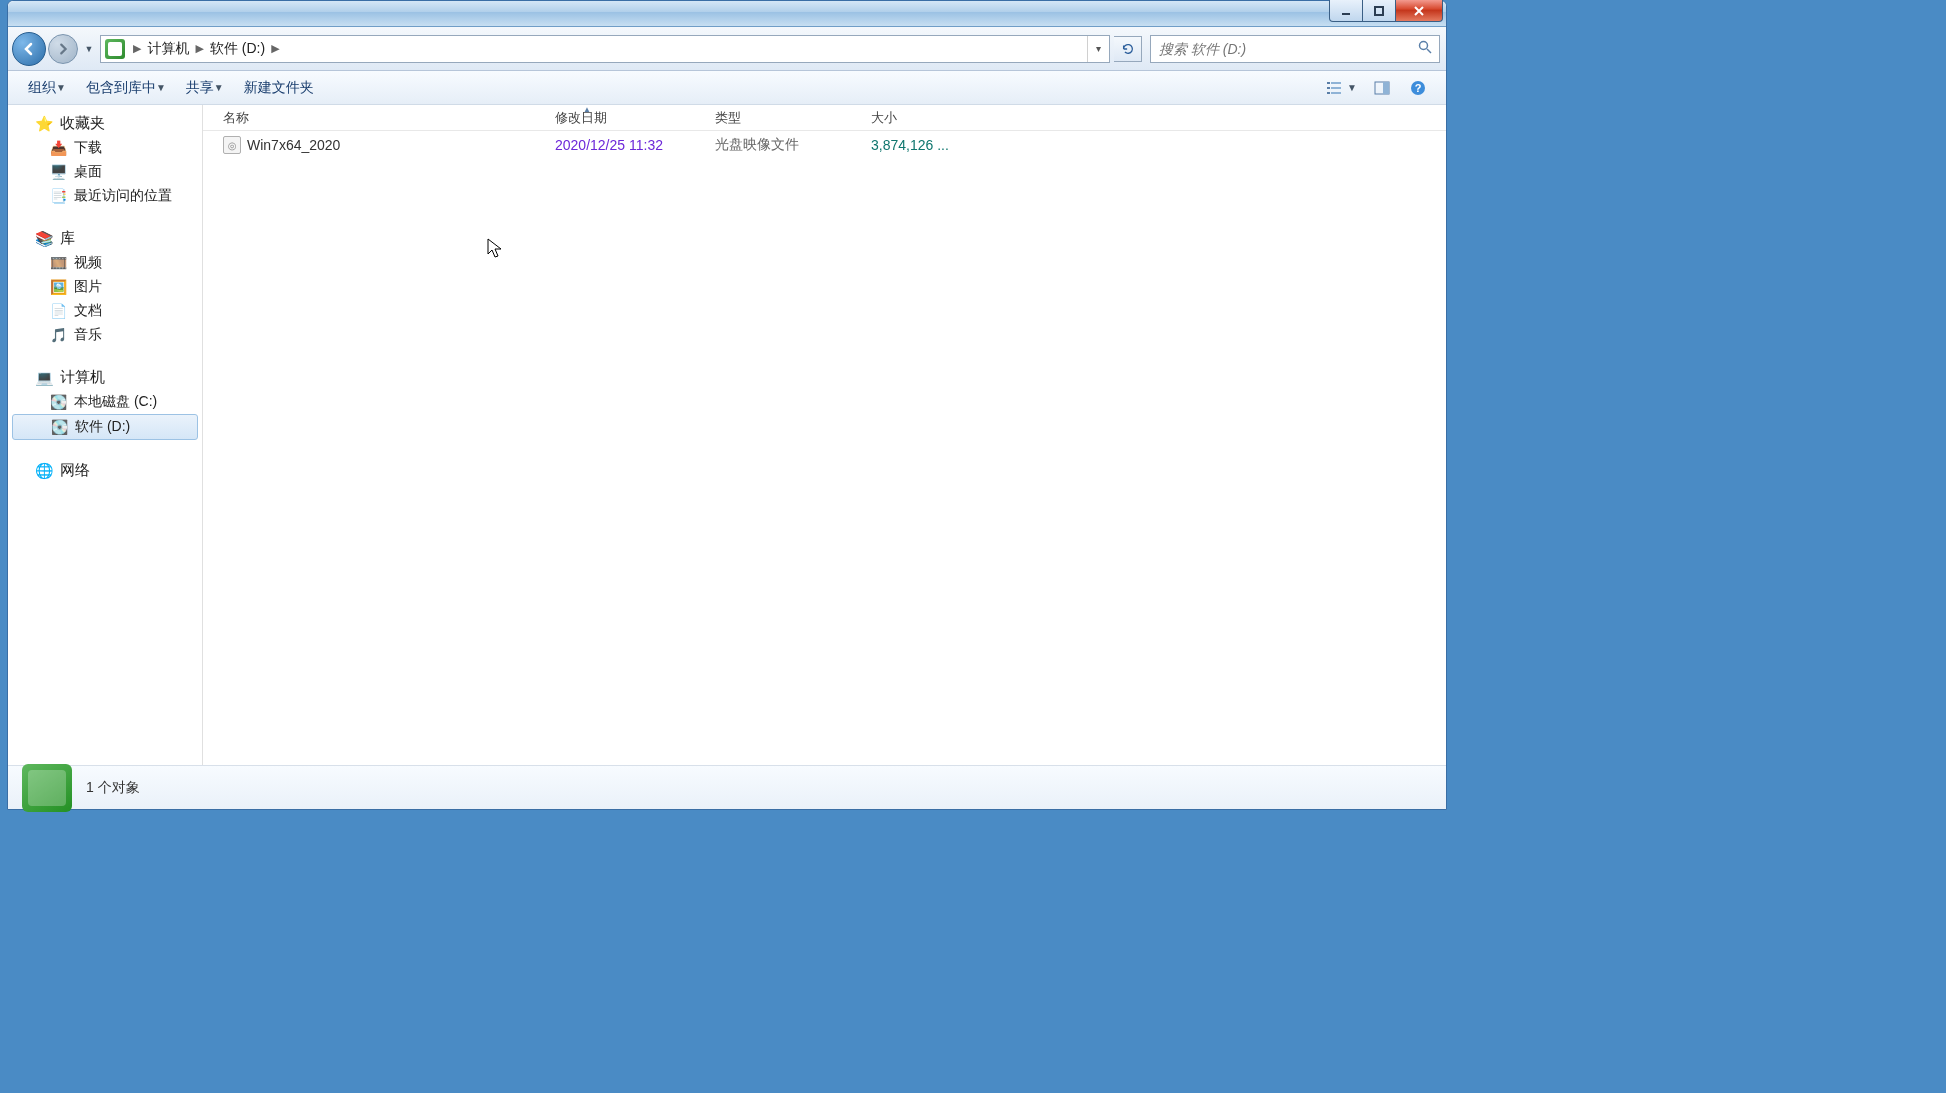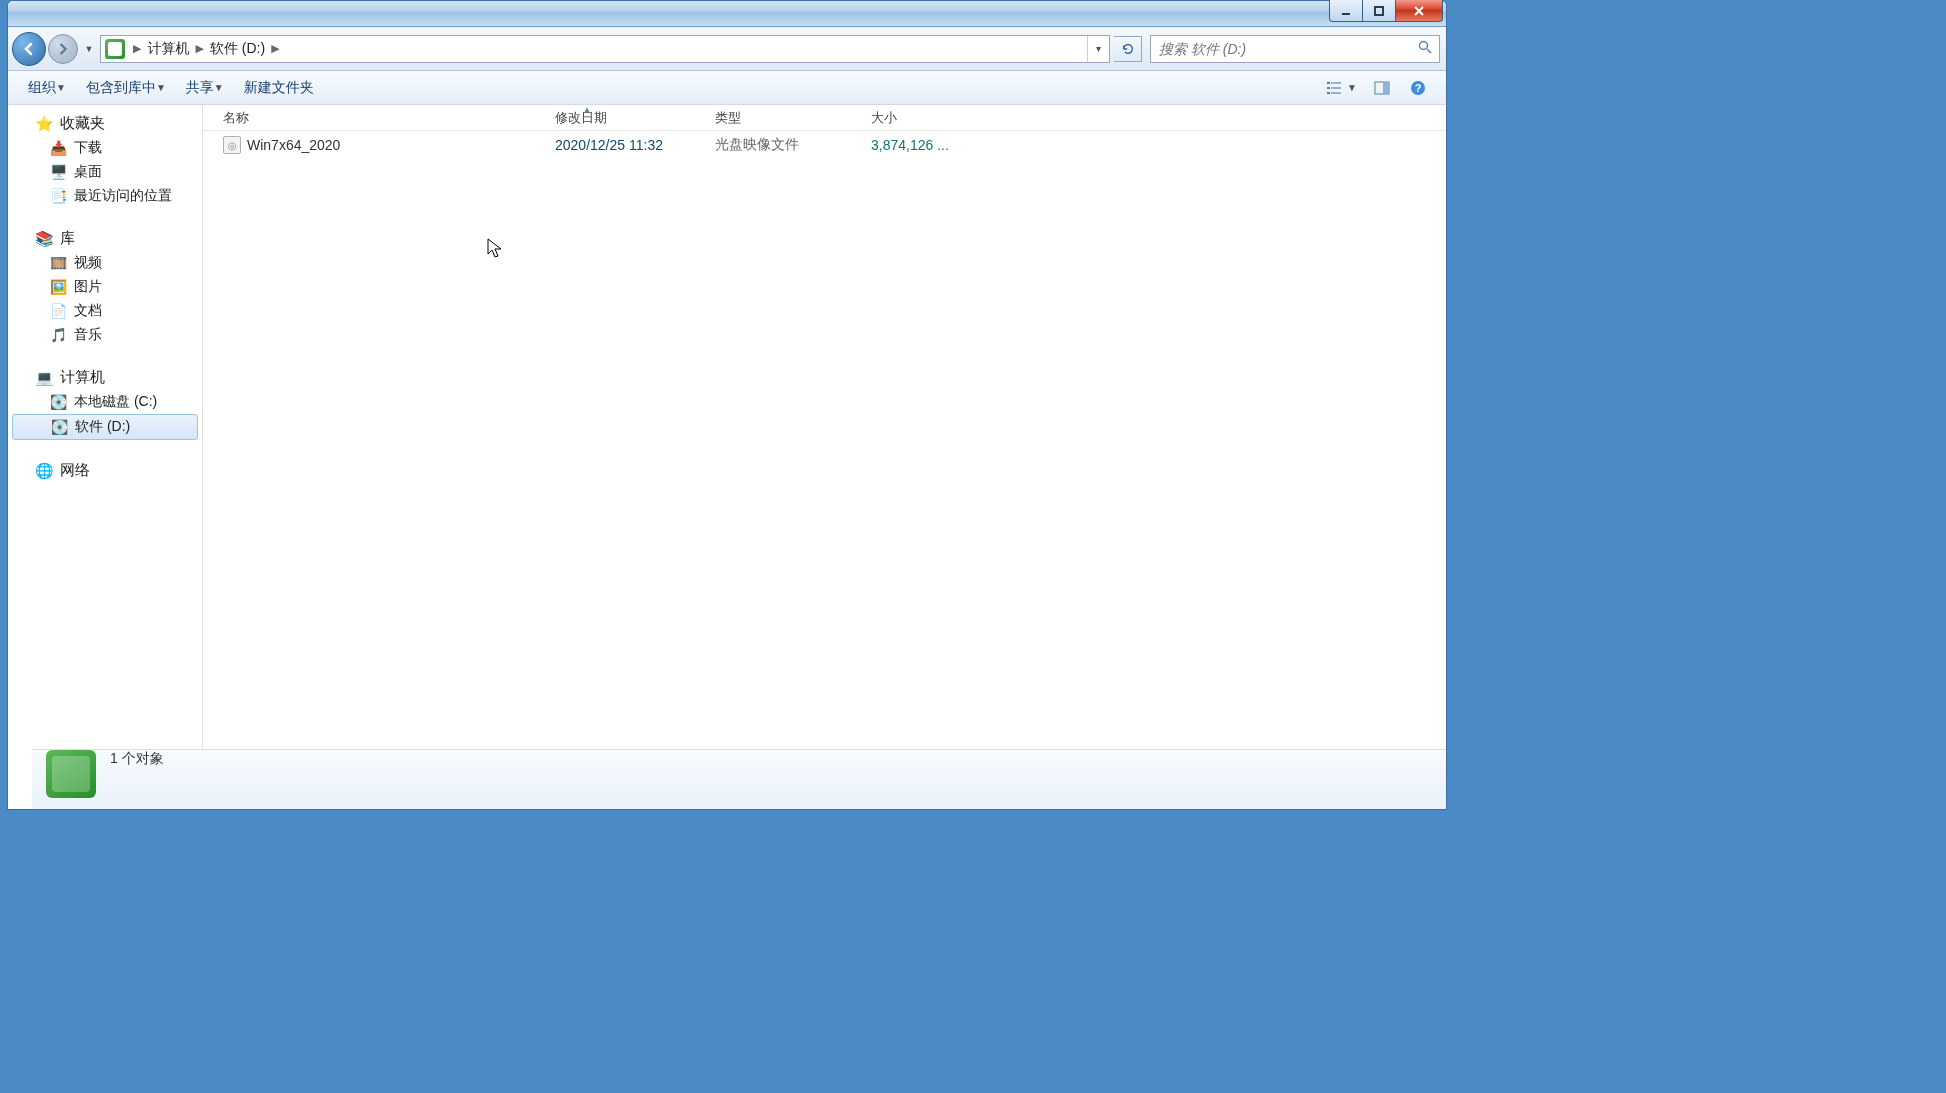--- a/index.html
+++ b/index.html
@@ -55,27 +55,27 @@
 .col-name{width:340px;padding-left:20px;}
 .col-date{width:160px;align-items:center;}
 .col-type{width:156px;align-items:center;}
 .col-size{width:110px;}
 .sort-ind{position:absolute;top:0;font-size:8px;color:#5a7fa8;left:380px;}
 .col-head{position:relative;}
 .rows{flex:1;}
 .row{height:28px;display:flex;align-items:center;cursor:pointer;}
 .cell{padding:0 12px;font-size:14px;color:#333;}
 .cell-name{width:340px;display:flex;align-items:center;gap:6px;padding-left:20px;}
-.cell-date{width:160px;color:#0c4a6e;}
+.cell-date{width:160px;color:#6d28d9;}
 .cell-type{width:156px;color:#666;}
 .cell-size{width:110px;color:#0f766e;}
 .file-ico{width:18px;height:18px;border:1px solid #b0b0b0;border-radius:2px;background:#f4f4f4;display:flex;align-items:center;justify-content:center;font-size:10px;color:#888;}
 
 
-.details{height:60px;border-top:1px solid #d8e0ea;background:linear-gradient(to bottom,#f7fbff,#eaf1f9);display:flex;padding:0 14px;gap:14px;margin-left:24px;}
+.details{height:44px;border-top:1px solid #d8e0ea;background:linear-gradient(to bottom,#f7fbff,#eaf1f9);display:flex;align-items:center;padding:0 14px;gap:14px;}
 .det-ico{width:50px;height:48px;background:linear-gradient(145deg,#5eb85e,#239023);border-radius:6px;position:relative;}
 .det-ico::before{content:'';position:absolute;inset:6px;border-radius:4px;background:rgba(255,255,255,.25);}
 .det-txt{font-size:14px;color:#333;}
 
 .cursor{position:absolute;left:487px;top:238px;pointer-events:none;}
 </style>
 </head>
 <body>
 
 <div class="window">

